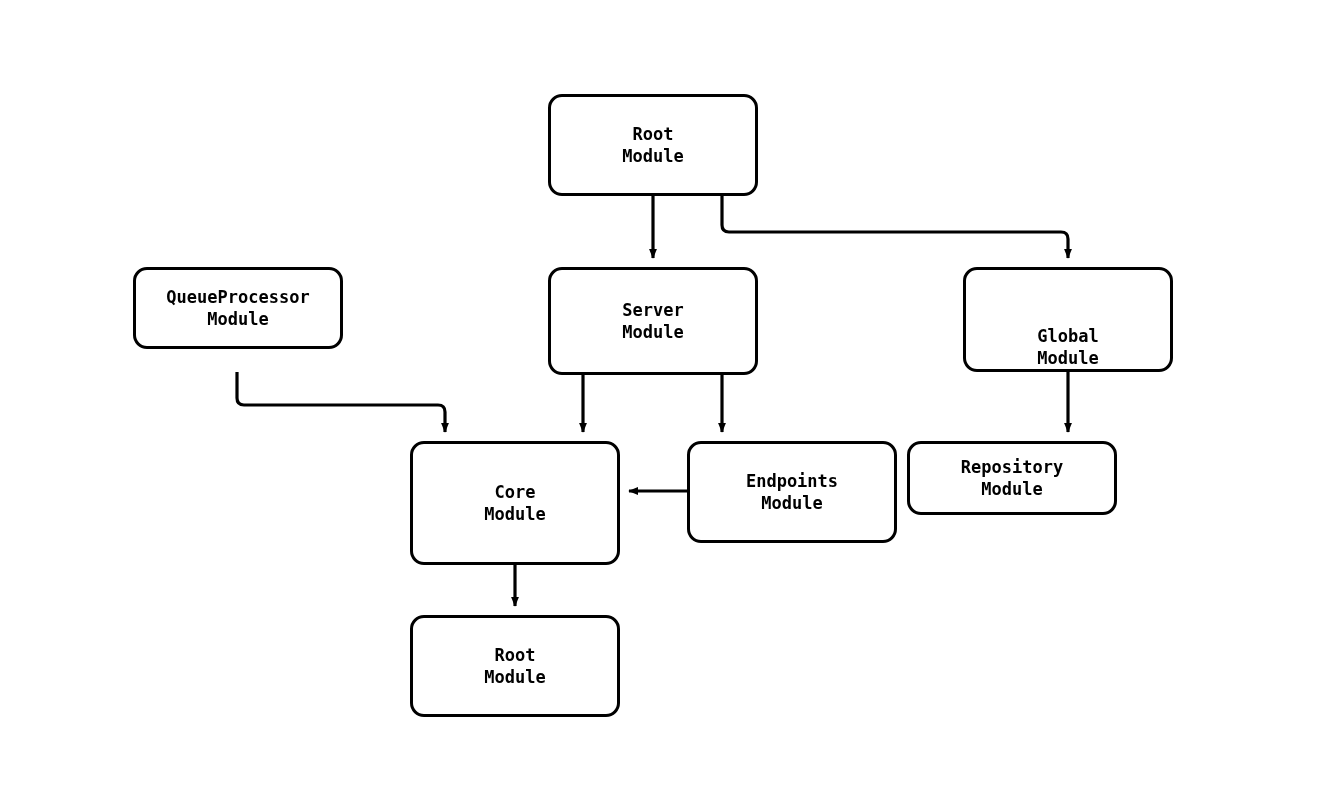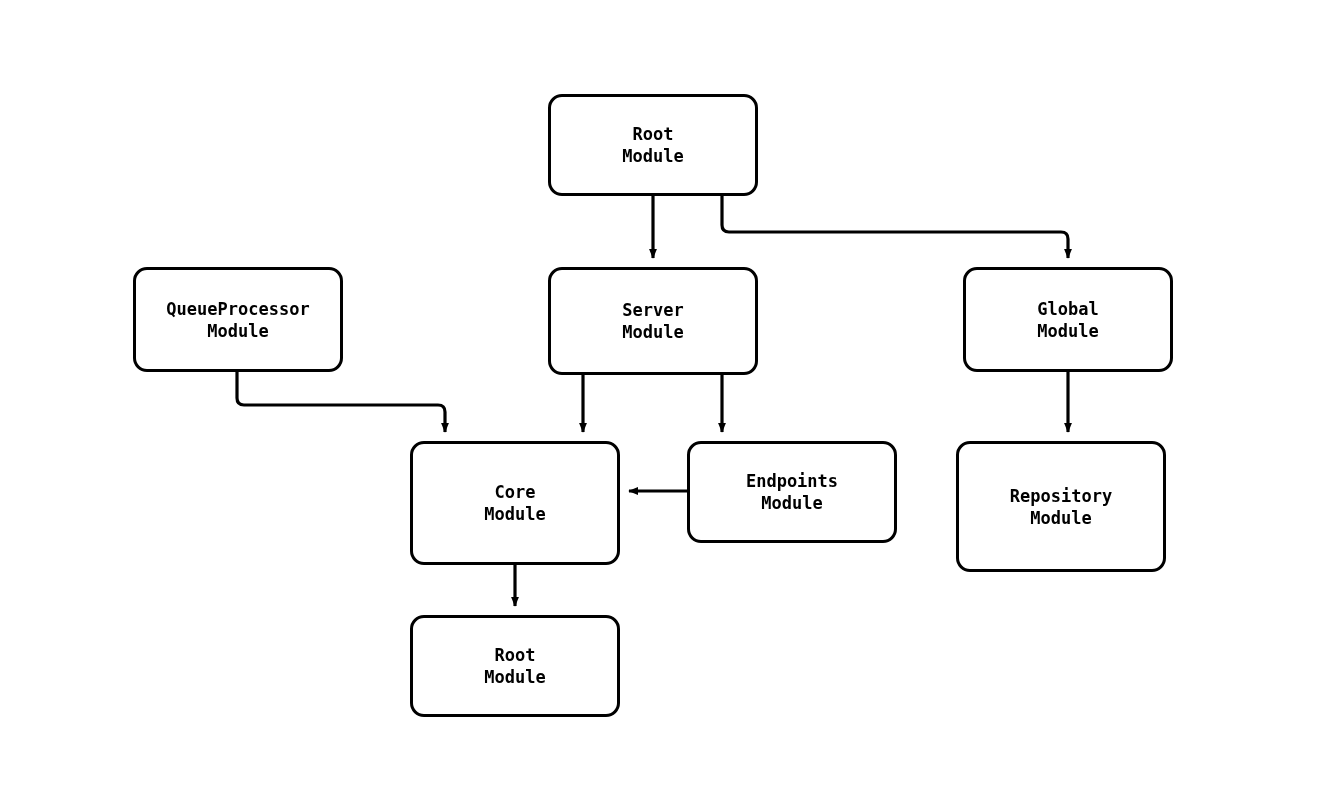--- a/index.html
+++ b/index.html
@@ -72,46 +72,46 @@
     <path d="M 1068,372 L 1068,432" fill="none" stroke="#000000" stroke-width="3.2" marker-end="url(#arrowhead)"></path>
 
     <path d="M 515,543 L 515,606" fill="none" stroke="#000000" stroke-width="3.2" marker-end="url(#arrowhead)"></path>
   </svg>
 
   <div class="node" style="left:548px; top:94px; width:210px; height:102px;">
     <div class="node-label">Root</div>
     <div class="node-label">Module</div>
   </div>
 
-  <div class="node" style="left:133px; top:267px; width:210px; height:105px;">
+  <div class="node" style="left:133px; top:267px; width:210px; height:82px;">
     <div class="node-label">QueueProcessor</div>
     <div class="node-label">Module</div>
   </div>
 
   <div class="node" style="left:548px; top:267px; width:210px; height:108px;">
     <div class="node-label">Server</div>
     <div class="node-label">Module</div>
   </div>
 
-  <div class="node" style="left:963px; top:267px; width:210px; height:105px;">
+  <div class="node" style="left:963px; top:267px; width:210px; height:105px;justify-content:flex-end;">
     <div class="node-label">Global</div>
     <div class="node-label">Module</div>
   </div>
 
   <div class="node" style="left:410px; top:441px; width:210px; height:124px;">
     <div class="node-label">Core</div>
     <div class="node-label">Module</div>
   </div>
 
   <div class="node" style="left:687px; top:441px; width:210px; height:102px;">
     <div class="node-label">Endpoints</div>
     <div class="node-label">Module</div>
   </div>
 
-  <div class="node" style="left:956px; top:441px; width:210px; height:131px;">
+  <div class="node" style="left:907px; top:441px; width:210px; height:74px;">
     <div class="node-label">Repository</div>
     <div class="node-label">Module</div>
   </div>
 
   <div class="node" style="left:410px; top:615px; width:210px; height:102px;">
     <div class="node-label">Root</div>
     <div class="node-label">Module</div>
   </div>
 
 </div>

